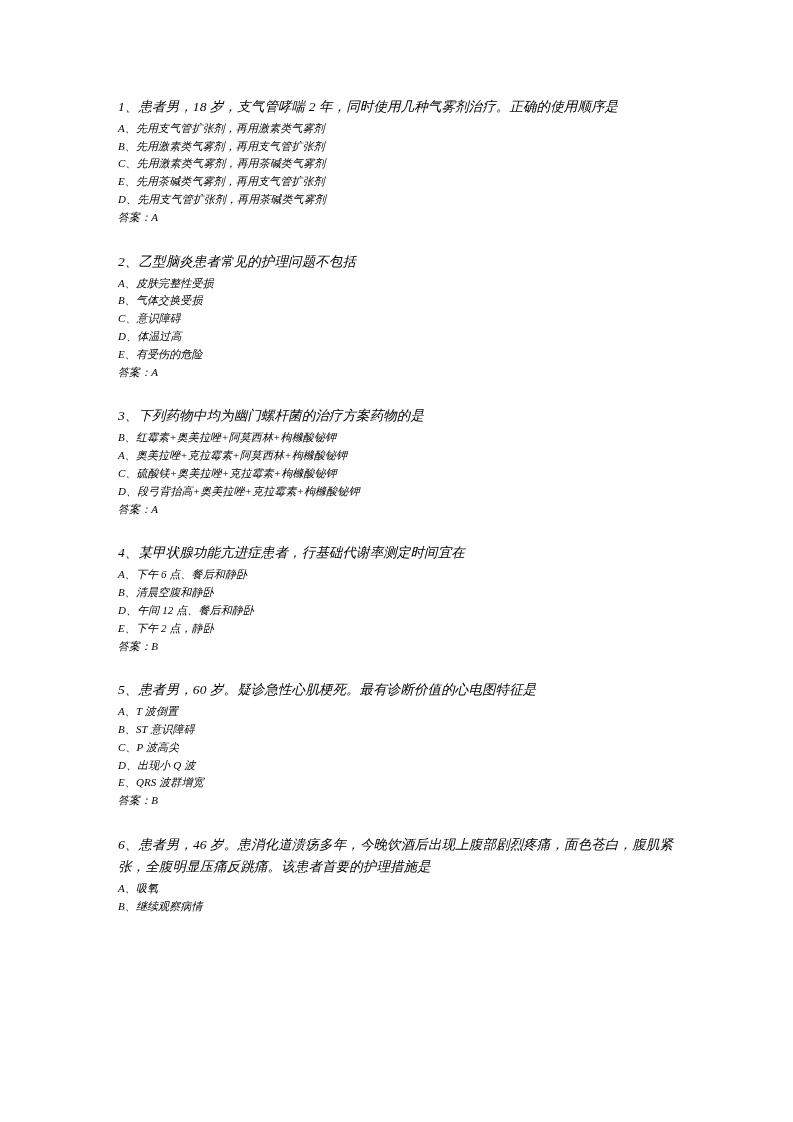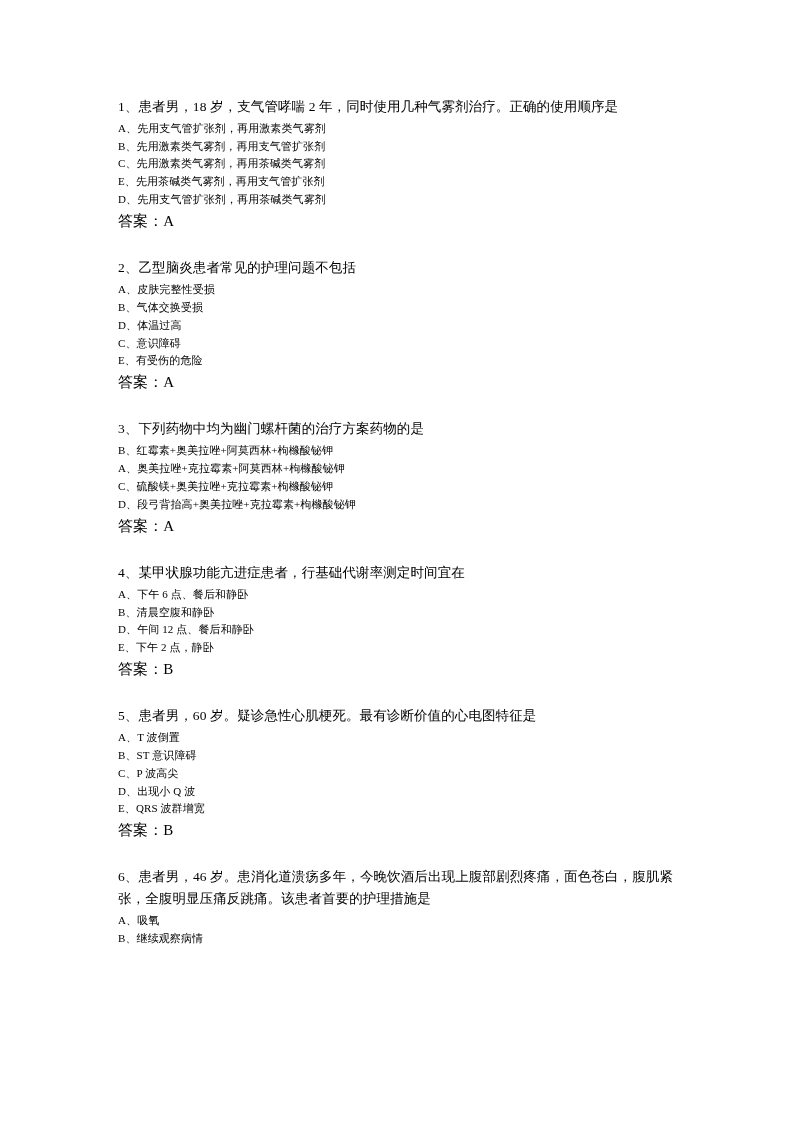--- a/index.html
+++ b/index.html
@@ -16,36 +16,37 @@
   .page {
     position: relative;
     width: 793px;
     height: 1122px;
     box-sizing: border-box;
     padding: 96px 120px 60px 118px;
     background: #ffffff;
   }
   .question-block {
     margin-bottom: 24px;
+    font-style: italic;
   }
   .q-stem {
     font-size: 13.5px;
     line-height: 1.62;
     text-align: justify;
     margin: 0 0 2px 0;
     letter-spacing: 0.1px;
   }
   .q-option {
     font-size: 11px;
     line-height: 1.62;
     margin: 0;
     letter-spacing: 0.1px;
   }
   .q-answer {
-    font-size: 15px;
+    font-size: 11px;
     line-height: 1.62;
     margin: 0;
     letter-spacing: 0.1px;
   }
   .options {
     margin: 0;
     padding: 0;
   }
 </style>
 </head>
@@ -62,22 +63,22 @@
           <p class="q-option">E、先用茶碱类气雾剂，再用支气管扩张剂</p>
           <p class="q-option">D、先用支气管扩张剂，再用茶碱类气雾剂</p>
         </div>
         <p class="q-answer">答案：A</p>
       </div>
       <div class="question-block">
         <p class="q-stem">2、乙型脑炎患者常见的护理问题不包括</p>
         <div class="options">
           <p class="q-option">A、皮肤完整性受损</p>
           <p class="q-option">B、气体交换受损</p>
+          <p class="q-option">C、意识障碍</p>
           <p class="q-option">D、体温过高</p>
-          <p class="q-option">C、意识障碍</p>
           <p class="q-option">E、有受伤的危险</p>
         </div>
         <p class="q-answer">答案：A</p>
       </div>
       <div class="question-block">
         <p class="q-stem">3、下列药物中均为幽门螺杆菌的治疗方案药物的是</p>
         <div class="options">
           <p class="q-option">B、红霉素+奥美拉唑+阿莫西林+枸橼酸铋钾</p>
           <p class="q-option">A、奥美拉唑+克拉霉素+阿莫西林+枸橼酸铋钾</p>
           <p class="q-option">C、硫酸镁+奥美拉唑+克拉霉素+枸橼酸铋钾</p>

